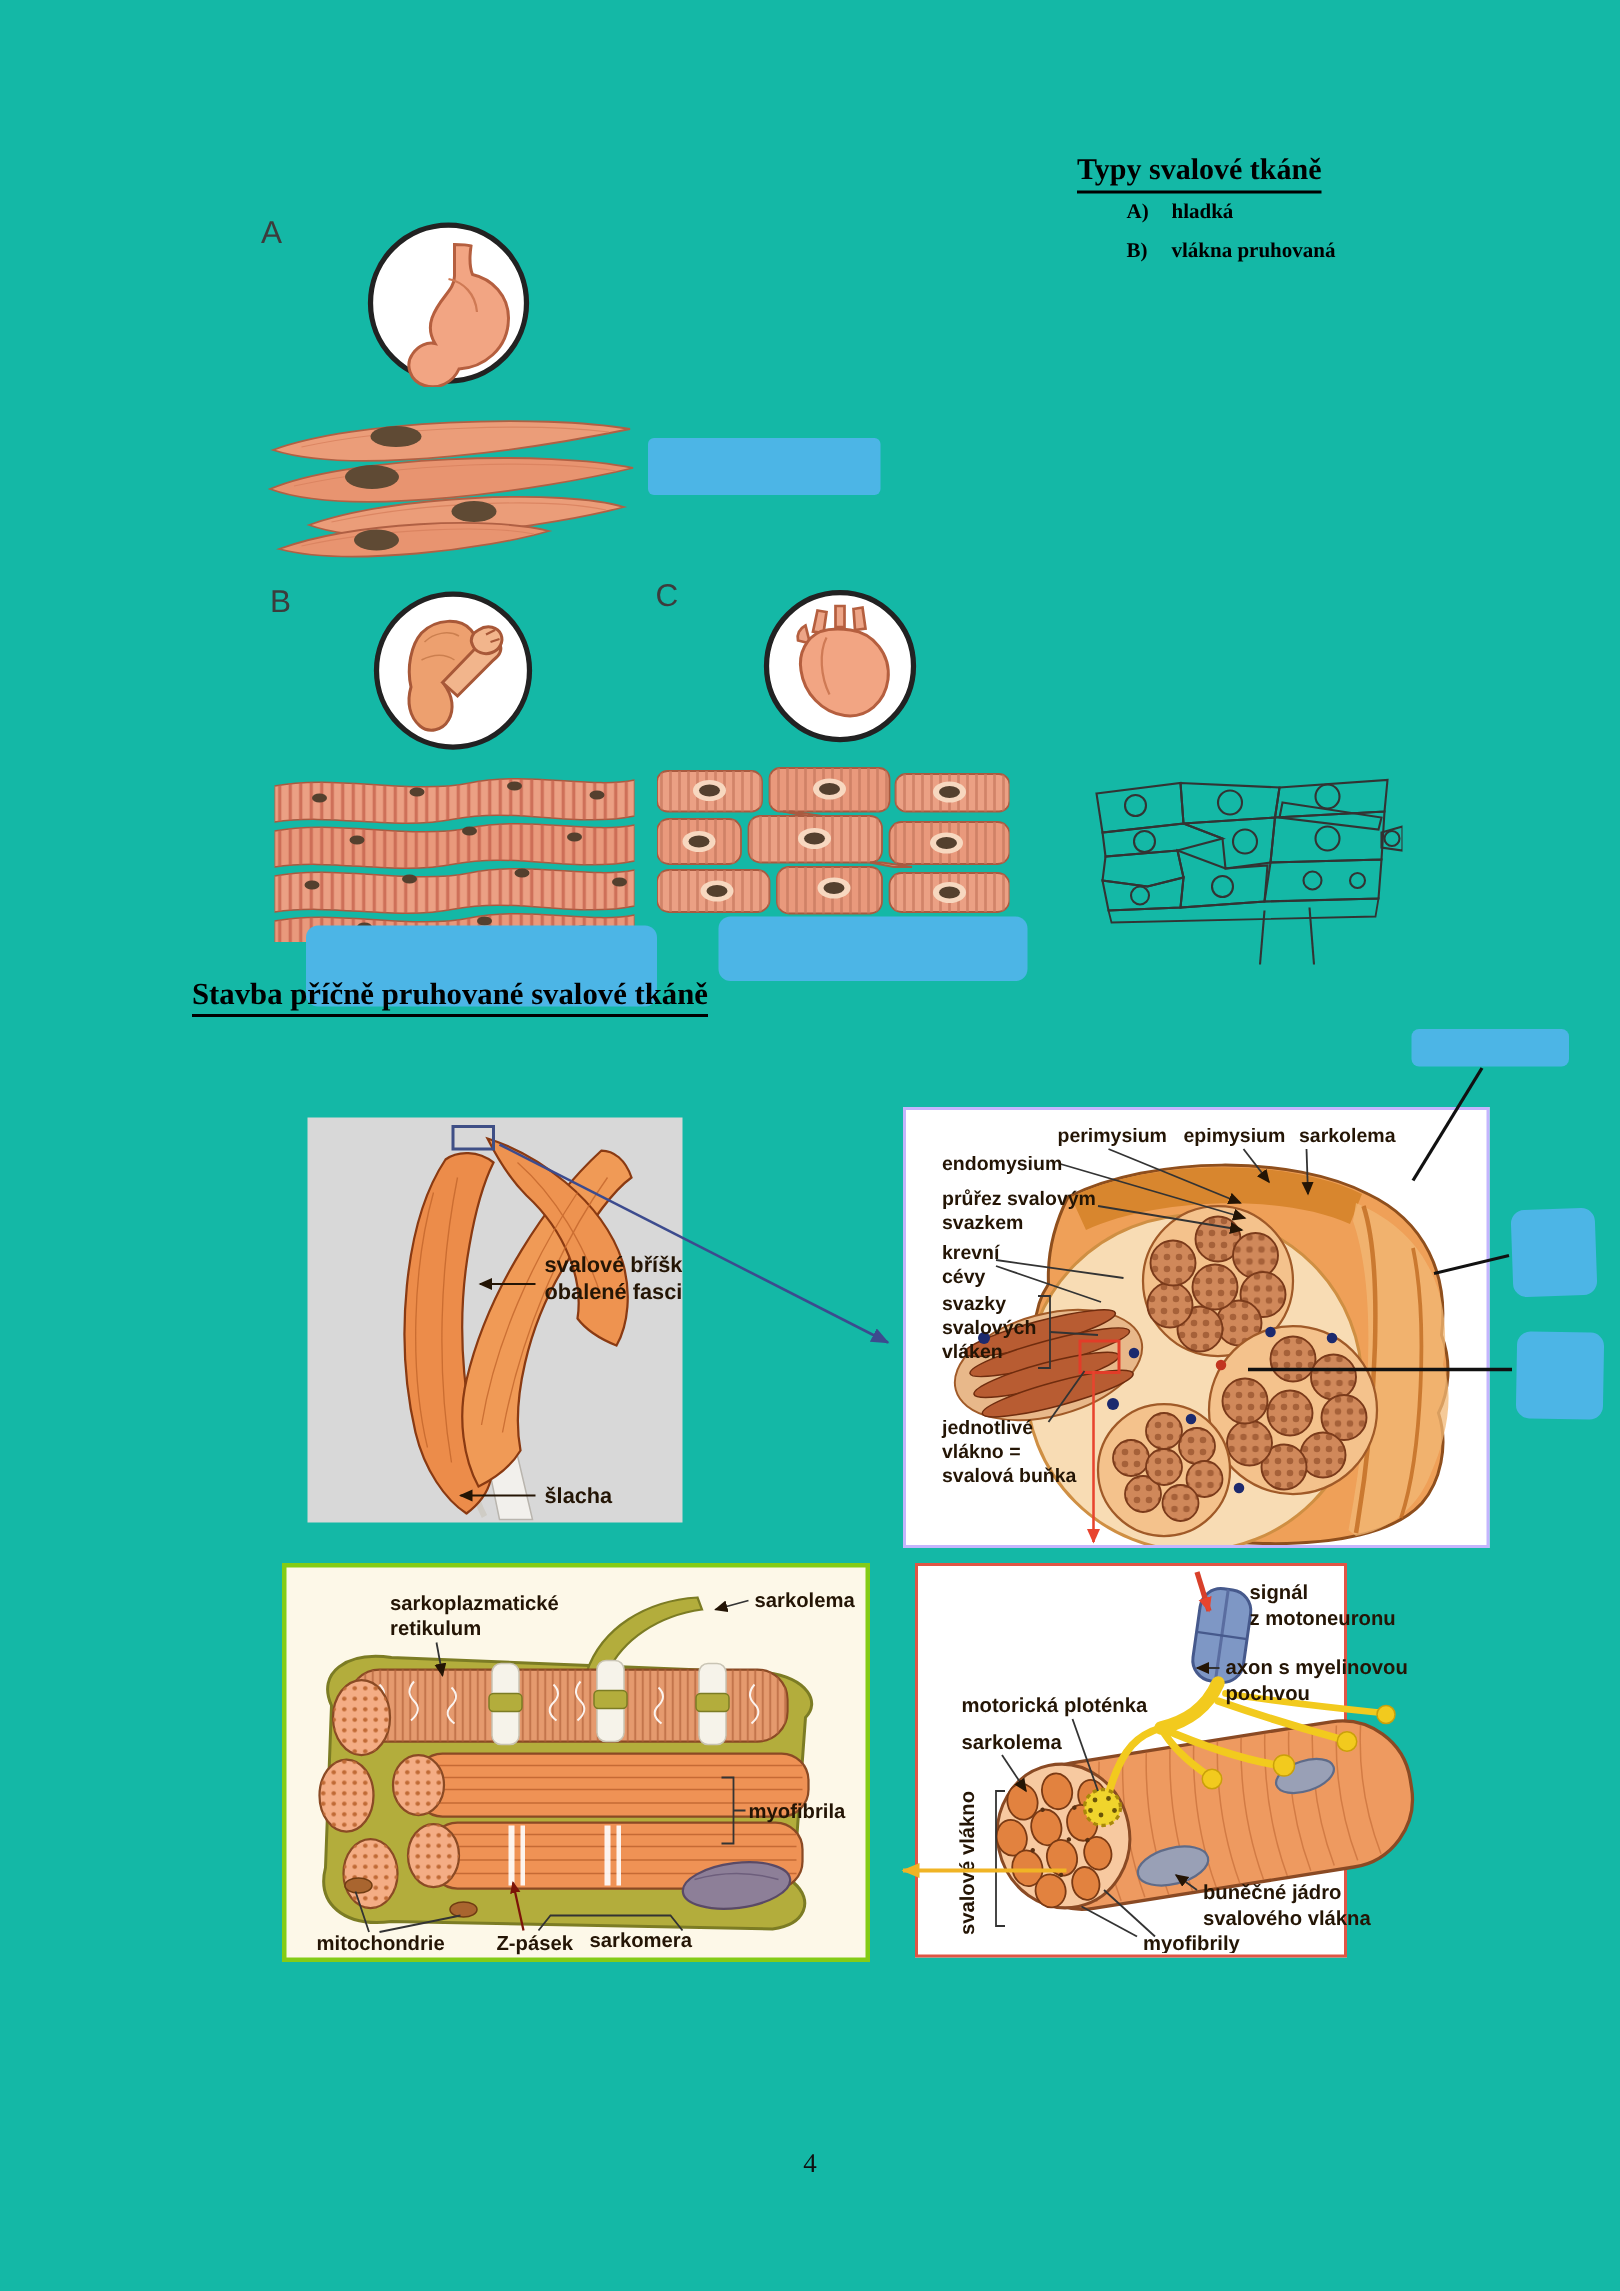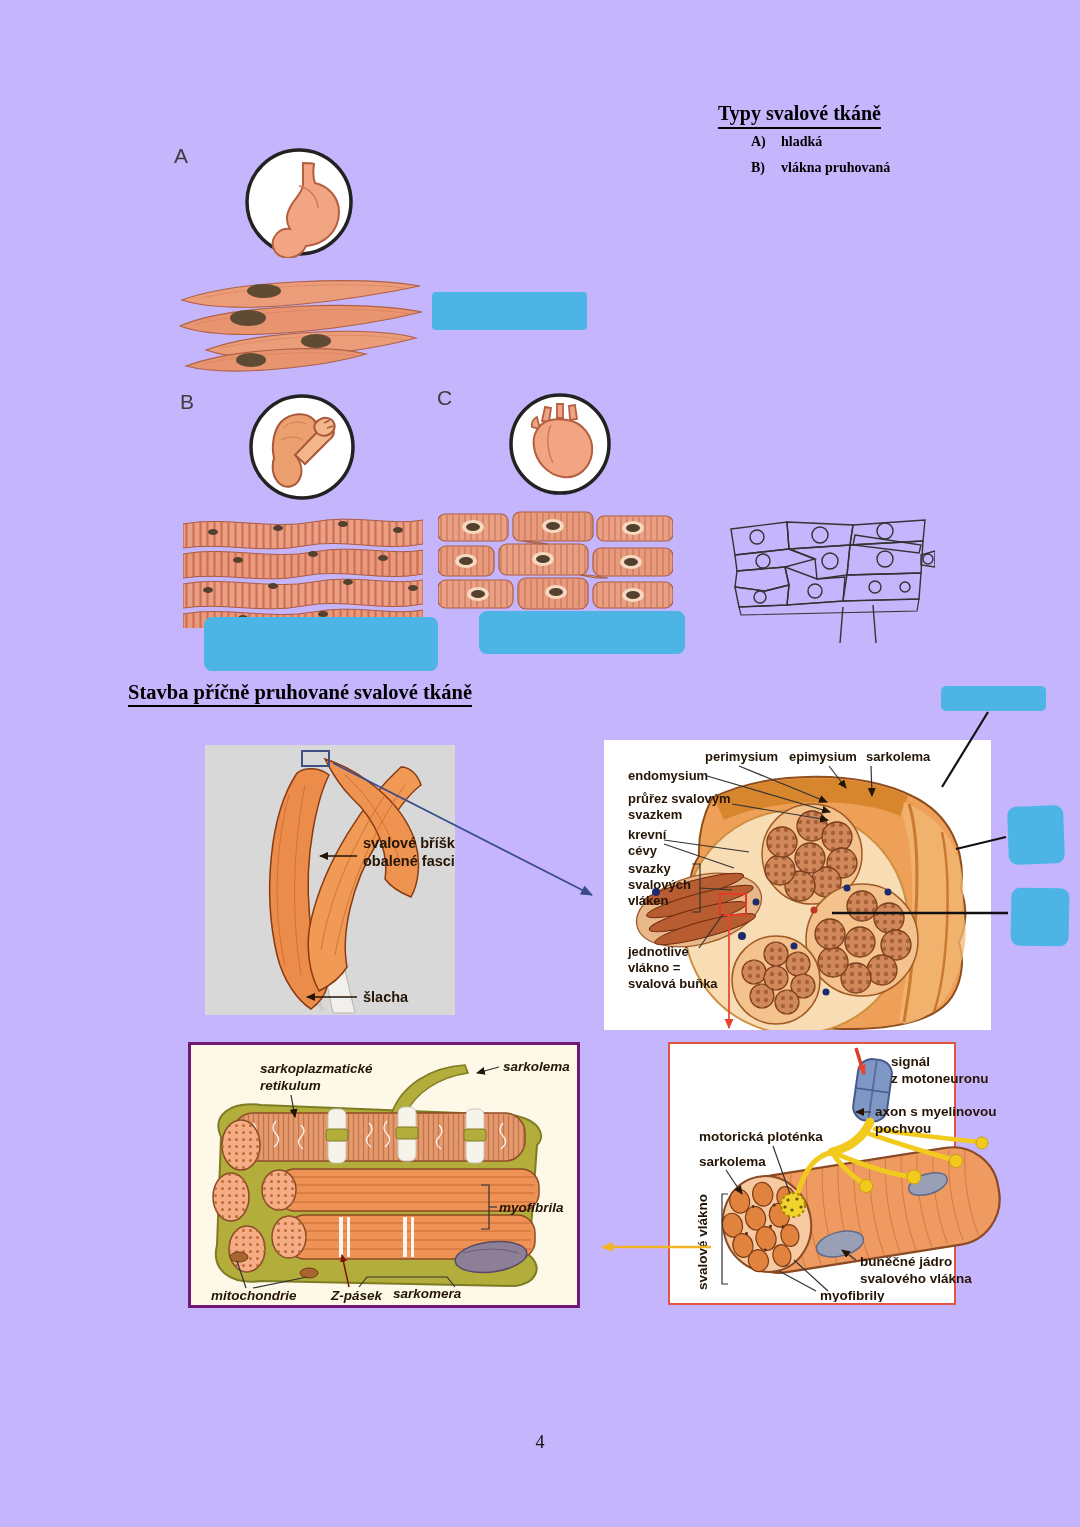--- a/index.html
+++ b/index.html
@@ -1,31 +1,31 @@
 <!DOCTYPE html>
 <html><head>
 <meta charset="utf-8">
 <style>
   html,body{margin:0;padding:0;background:#888;}
-  #page{position:relative;width:1080px;height:1527px;background:#c4b5fd;
+  #page{position:relative;width:1080px;height:1527px;background:#14b8a6;
         font-family:"Liberation Sans",sans-serif;overflow:hidden;margin:0 auto;}
   .abs{position:absolute;}
   .serif{font-family:"Liberation Serif",serif;}
   .redact{position:absolute;background:#4cb5e6;}
   .sec-letter{font-size:21px;color:#3c3c3c;}
   .typy{line-height:26px;color:#000;}
   .typy .title{font-size:20px;font-weight:700;display:inline-block;
                border-bottom:2.5px solid #000;padding-bottom:1px;}
   .typy .item{font-size:14px;font-weight:700;margin-left:33px;}
   .typy .item .k{display:inline-block;width:30px;}
   .h2{font-size:20.5px;font-weight:700;display:inline-block;color:#000;
       border-bottom:2.5px solid #000;padding-bottom:1px;}
   .figbox{position:absolute;box-sizing:border-box;background:#fff;}
   .figbox.blue{border:2px solid #c4b5fd;}
-  .figbox.yellow{border:3px solid #701a75;background:#fdf8e8;font-style:italic;}
+  .figbox.yellow{border:3px solid #84cc16;background:#fdf8e8;}
   .figbox.red{border:2.5px solid #e05545;}
   svg text{font-family:"Liberation Sans",sans-serif;font-weight:700;fill:#241505;}
   .pageno{font-family:"Liberation Serif",serif;font-size:18px;color:#111;
           position:absolute;left:0;right:0;text-align:center;}
   .overlay{position:absolute;left:0;top:0;pointer-events:none;}
 </style>
 </head>
 <body>
 
 <div id="page">
@@ -238,21 +238,21 @@
         <circle cx="150" cy="72" r="6"></circle>
         <circle cx="180" cy="72" r="5"></circle>
       <line x1="118" y1="92" x2="115" y2="128"></line>
         <line x1="148" y1="90" x2="151" y2="128"></line>
     </g>
   </svg>
 
   <div class="redact" style="left:204px;top:617px;width:234px;height:54px;border-radius:8px;"></div>
   <div class="redact" style="left:479px;top:611px;width:206px;height:43px;border-radius:8px;"></div>
 
-  <div class="abs" style="left:128px;top:681px;">
+  <div class="abs" style="left:128px;top:652px;">
     <span class="h2 serif">Stavba příčně pruhované svalové tkáně</span>
   </div>
 
   <div class="redact" style="left:941px;top:686px;width:105px;height:25px;border-radius:5px;"></div>
   <div class="redact" style="left:1008px;top:806px;width:56px;height:58px;border-radius:9px;transform:rotate(-2deg);"></div>
   <div class="redact" style="left:1011px;top:888px;width:58px;height:58px;border-radius:9px;transform:rotate(1deg);"></div>
 
   <div class="abs" style="left:205px;top:745px;width:250px;height:270px;background:#d8d8d8;">
     <svg width="250" height="270" viewBox="0 0 250 270">
       <path d="M112,190 L128,268 L150,268 L130,183 Z" fill="#f2f0ec" stroke="#b9b5ae" stroke-width="1"></path>
@@ -474,21 +474,21 @@
         <text x="69" y="45">retikulum</text>
         <text x="312" y="26">sarkolema</text>
         <text x="308" y="167">myofibrila</text>
         <text x="20" y="255">mitochondrie</text>
         <text x="140" y="255">Z-pásek</text>
         <text x="202" y="253">sarkomera</text>
       </g>
     </svg>
   </div>
 
-  <div class="figbox red" style="left:668px;top:1042px;width:288px;height:263px;text-decoration:underline;">
+  <div class="figbox red" style="left:610px;top:1042px;width:288px;height:263px;text-decoration:underline;">
     <svg width="339" height="258" viewBox="0 0 339 258">
 
       <g transform="rotate(-9 190 165)">
         <rect x="62" y="118" width="268" height="98" rx="46" fill="#ee9a60" stroke="#8a4a24" stroke-width="2.2"></rect>
         <g stroke="#c76f3a" stroke-width="1" fill="none" opacity="0.7">
           <path d="M95,124 C89,154 89,184 95,210"></path>
             <path d="M111,122 C105,152 105,184 111,212"></path>
           <path d="M127,120 C121,152 121,184 127,214"></path>
             <path d="M143,120 C137,152 137,184 143,214"></path>
           <path d="M159,119 C153,152 153,184 159,215"></path>

